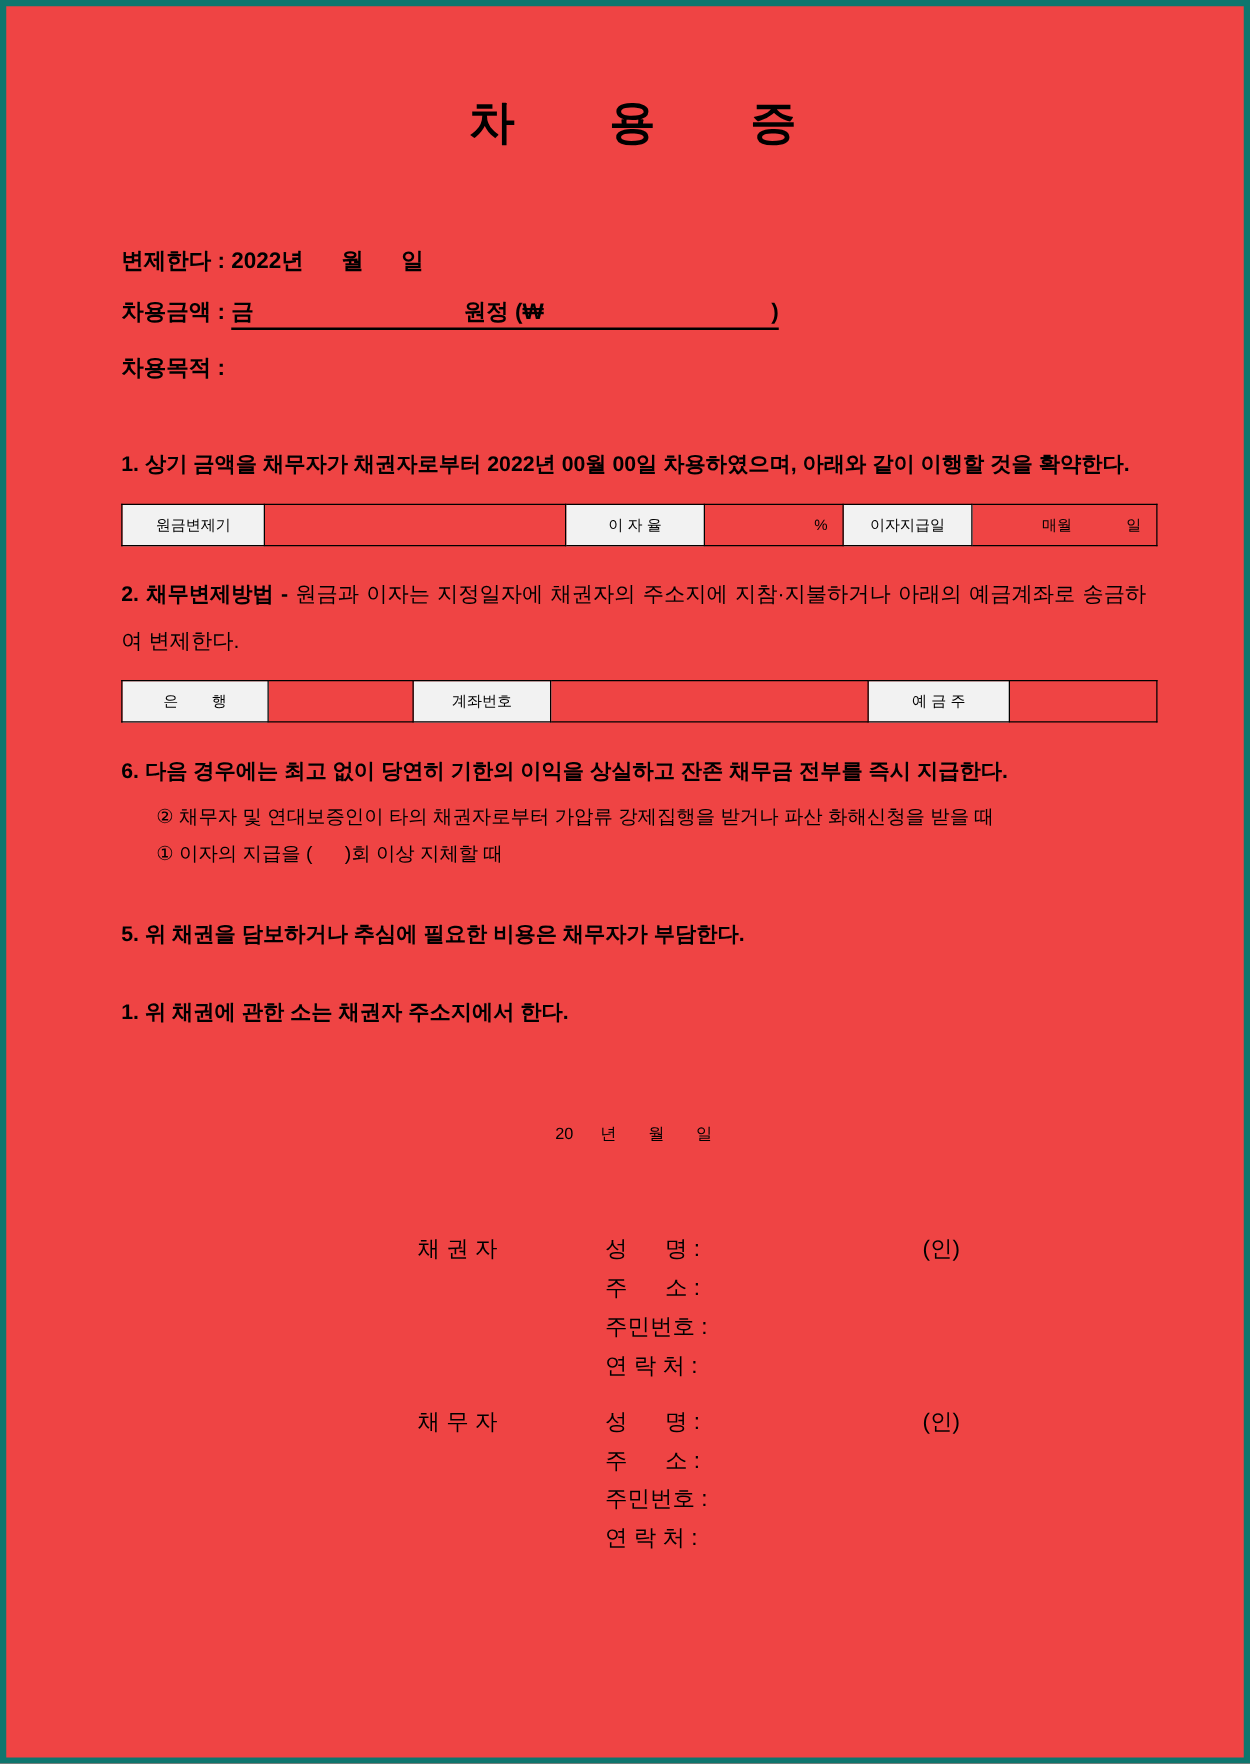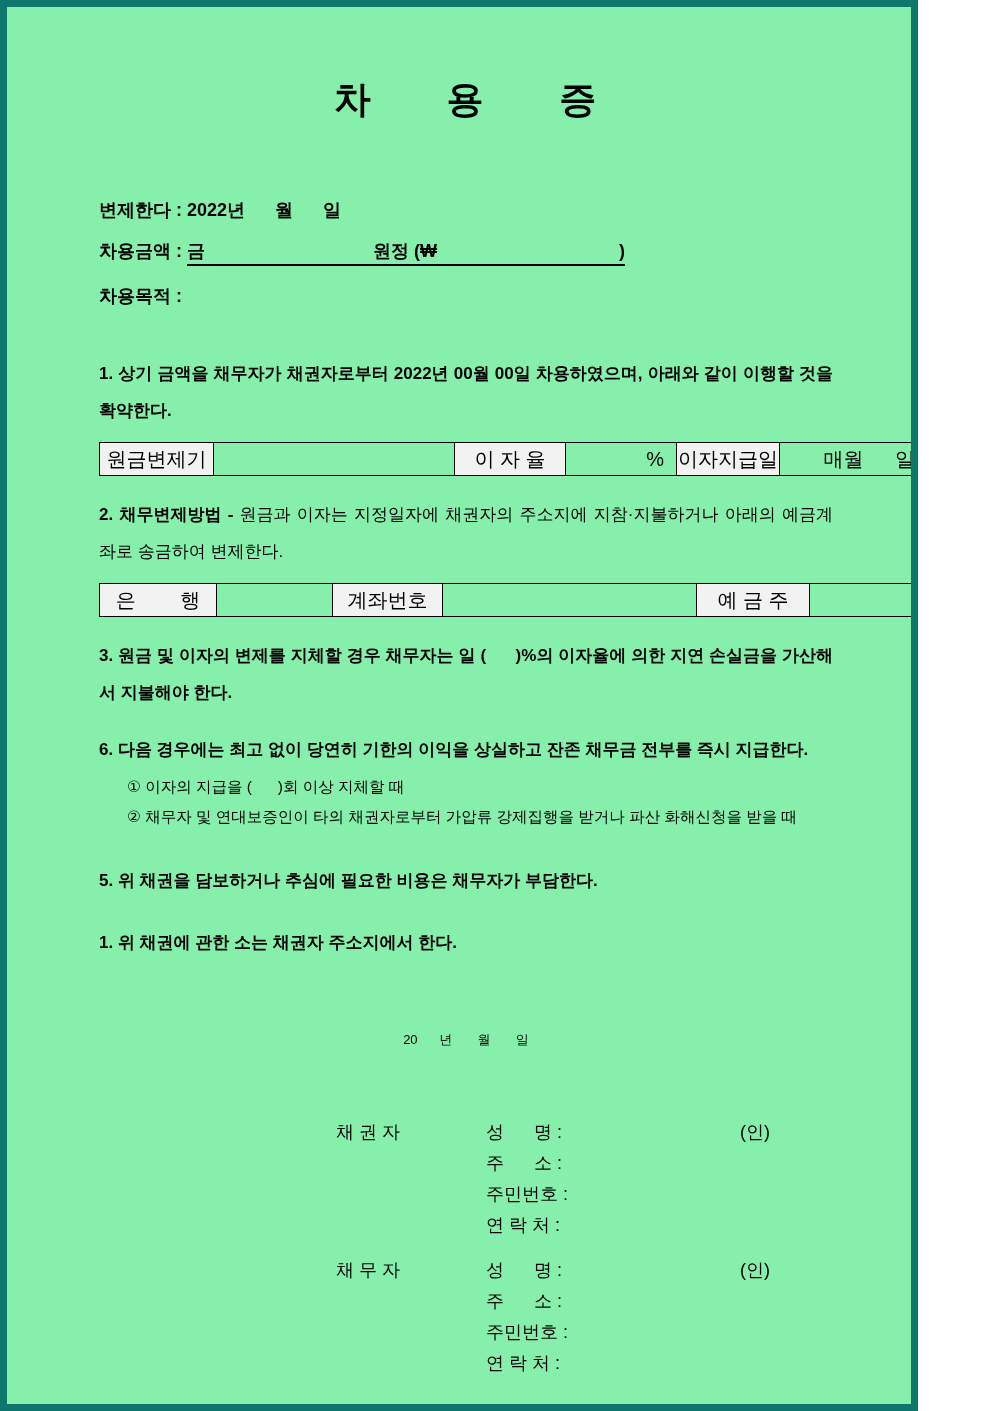--- a/index.html
+++ b/index.html
@@ -1,21 +1,21 @@
 <!DOCTYPE html>
 <html><head>
 <meta charset="utf-8">
 <style>
   html,body{margin:0;padding:0;background:#fff;}
   .page{
     position:relative;
-    width:918px;height:1411px;
+    width:1000px;height:1411px;
     box-sizing:border-box;
-    border:7px solid #0f766e;
-    background:#86efac;
+    border:5px solid #0f766e;
+    background:#ef4444;
     font-family:"Liberation Sans","DejaVu Sans",sans-serif;
     color:#000;
     overflow:hidden;
   }
   .content{padding:0 78px 0 92px;}
   .pre{white-space:pre-wrap;}
   .doc-title{
     margin-top:68px;
     text-align:center;
     font-size:37px;
@@ -44,21 +44,21 @@
     text-align:justify;
     margin-top:20px;
   }
   .bold{font-weight:bold;}
   .first-section{margin-top:48px;}
   .doc-table{
     width:828px;
     border-collapse:collapse;
     table-layout:fixed;
     margin-top:13px;
-    font-size:20px;
+    font-size:12px;
   }
   .doc-table td{
     border:1px solid #000;
     height:32px;
     padding:0;
     vertical-align:middle;
   }
   .doc-table td.th{
     background:#f2f2f2;
     text-align:center;
@@ -161,26 +161,25 @@
         <td class="th pre">은        행</td>
         <td></td>
         <td class="th pre">계좌번호</td>
         <td></td>
         <td class="th pre">예 금 주</td>
         <td></td>
       </tr>
     </tbody>
       </table>
 
-    <div class="section bold pre">3. 원금 및 이자의 변제를 지체할 경우 채무자는 일 (      )%의 이자율에 의한 지연 손실금을 가산해서 지불해야 한다.</div>
 
     <div class="section bold pre">6. 다음 경우에는 최고 없이 당연히 기한의 이익을 상실하고 잔존 채무금 전부를 즉시 지급한다.</div>
     <div class="sub-items">
+      <div class="sub-item pre">② 채무자 및 연대보증인이 타의 채권자로부터 가압류 강제집행을 받거나 파산 화해신청을 받을 때</div>
       <div class="sub-item pre">① 이자의 지급을 (      )회 이상 지체할 때</div>
-      <div class="sub-item pre">② 채무자 및 연대보증인이 타의 채권자로부터 가압류 강제집행을 받거나 파산 화해신청을 받을 때</div>
     </div>
 
     <div class="section bold gap-s5 pre">5. 위 채권을 담보하거나 추심에 필요한 비용은 채무자가 부담한다.</div>
     <div class="section bold gap-s6 pre">1. 위 채권에 관한 소는 채권자 주소지에서 한다.</div>
 
     <div class="date-line pre">20      년       월       일</div>
 
     <div class="sig-block sig-first">
       <div class="party-name pre">채 권 자</div>
       <div class="sig-rows">

